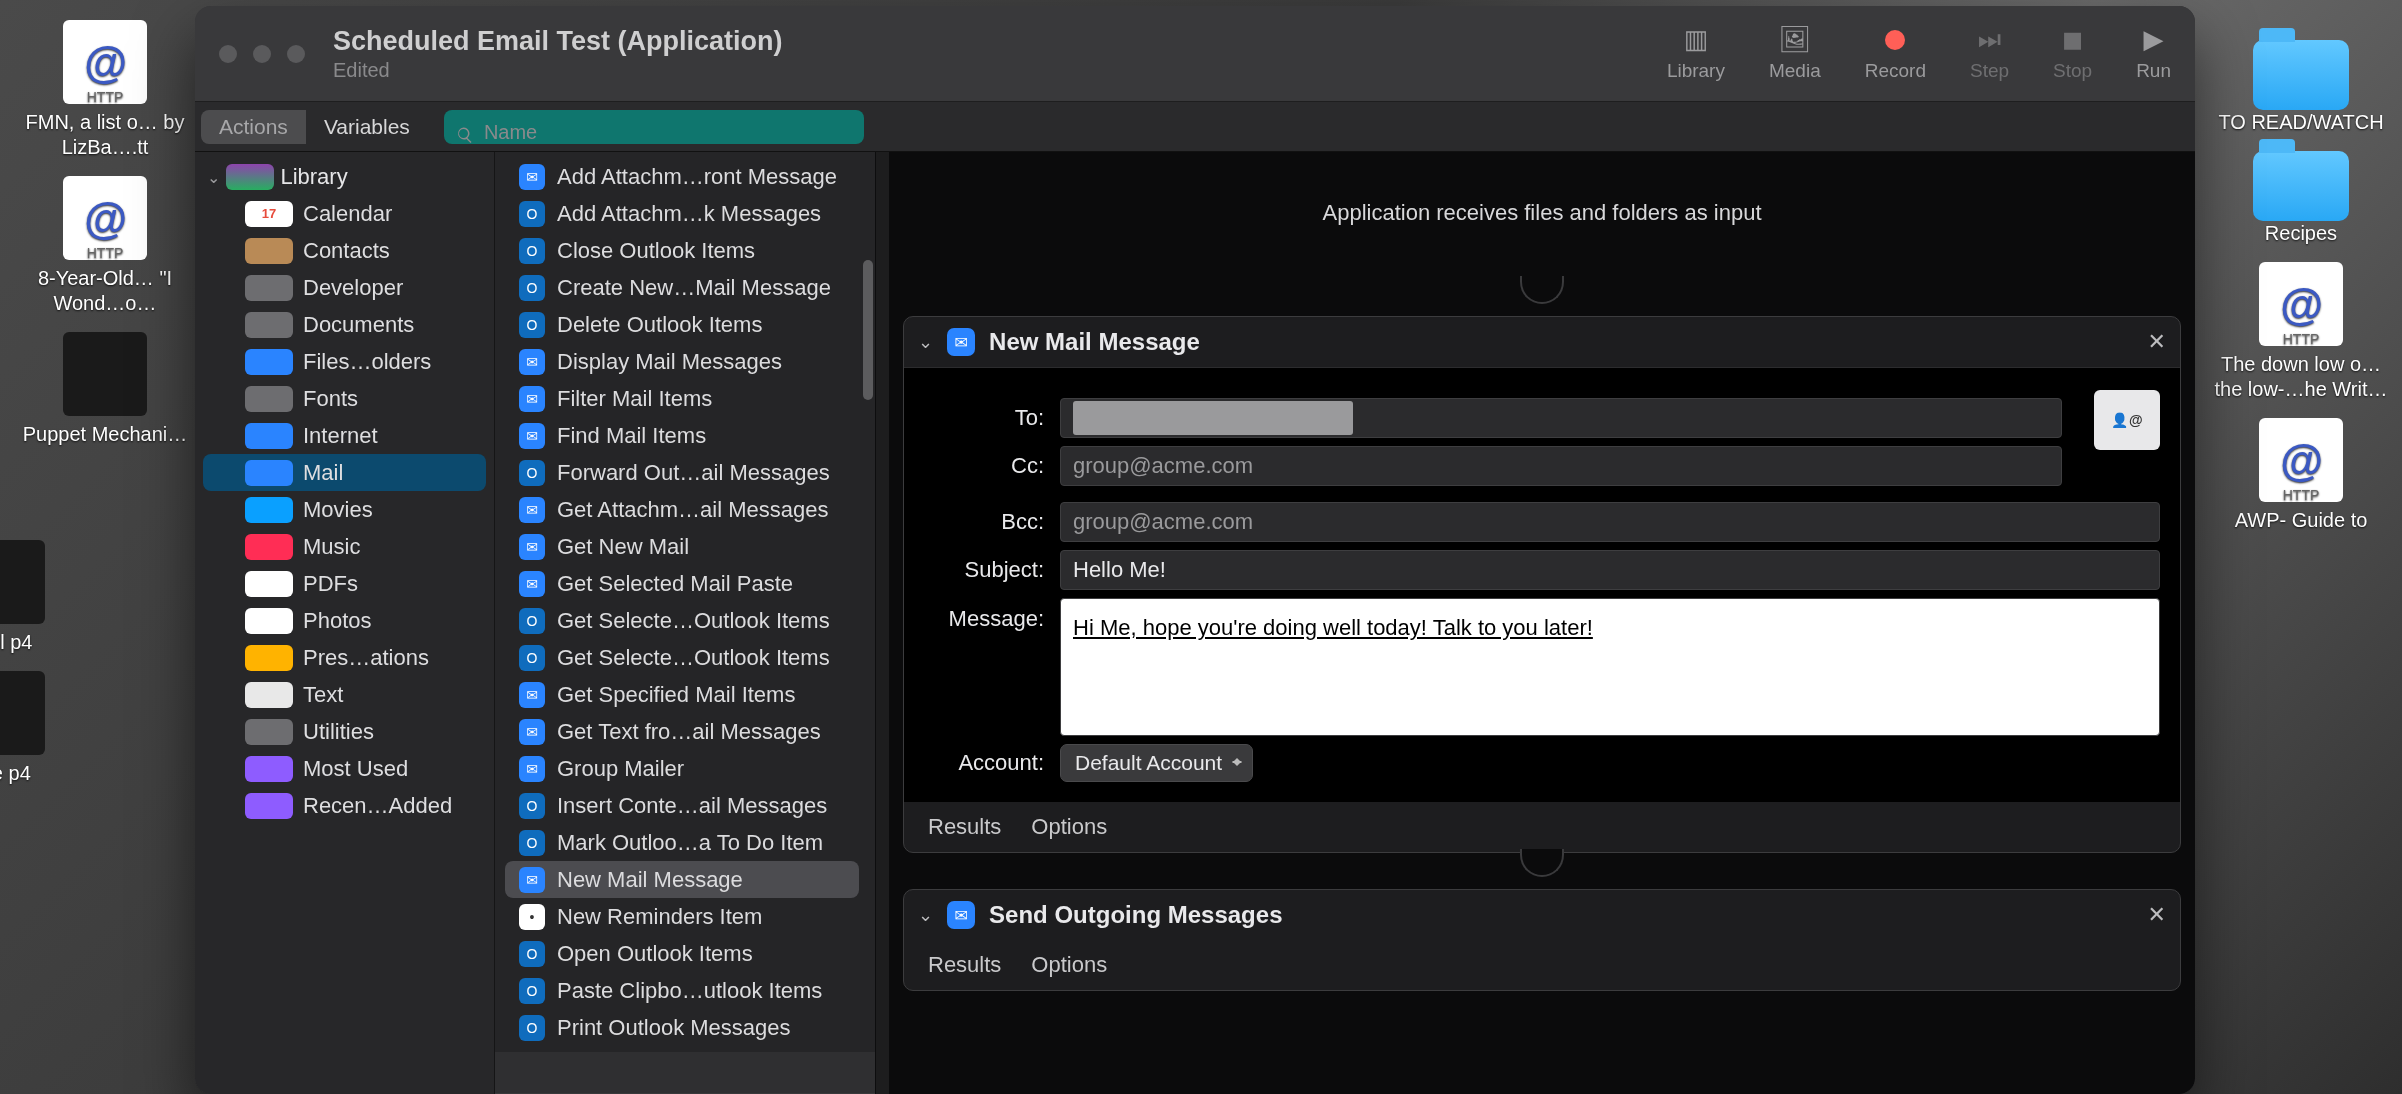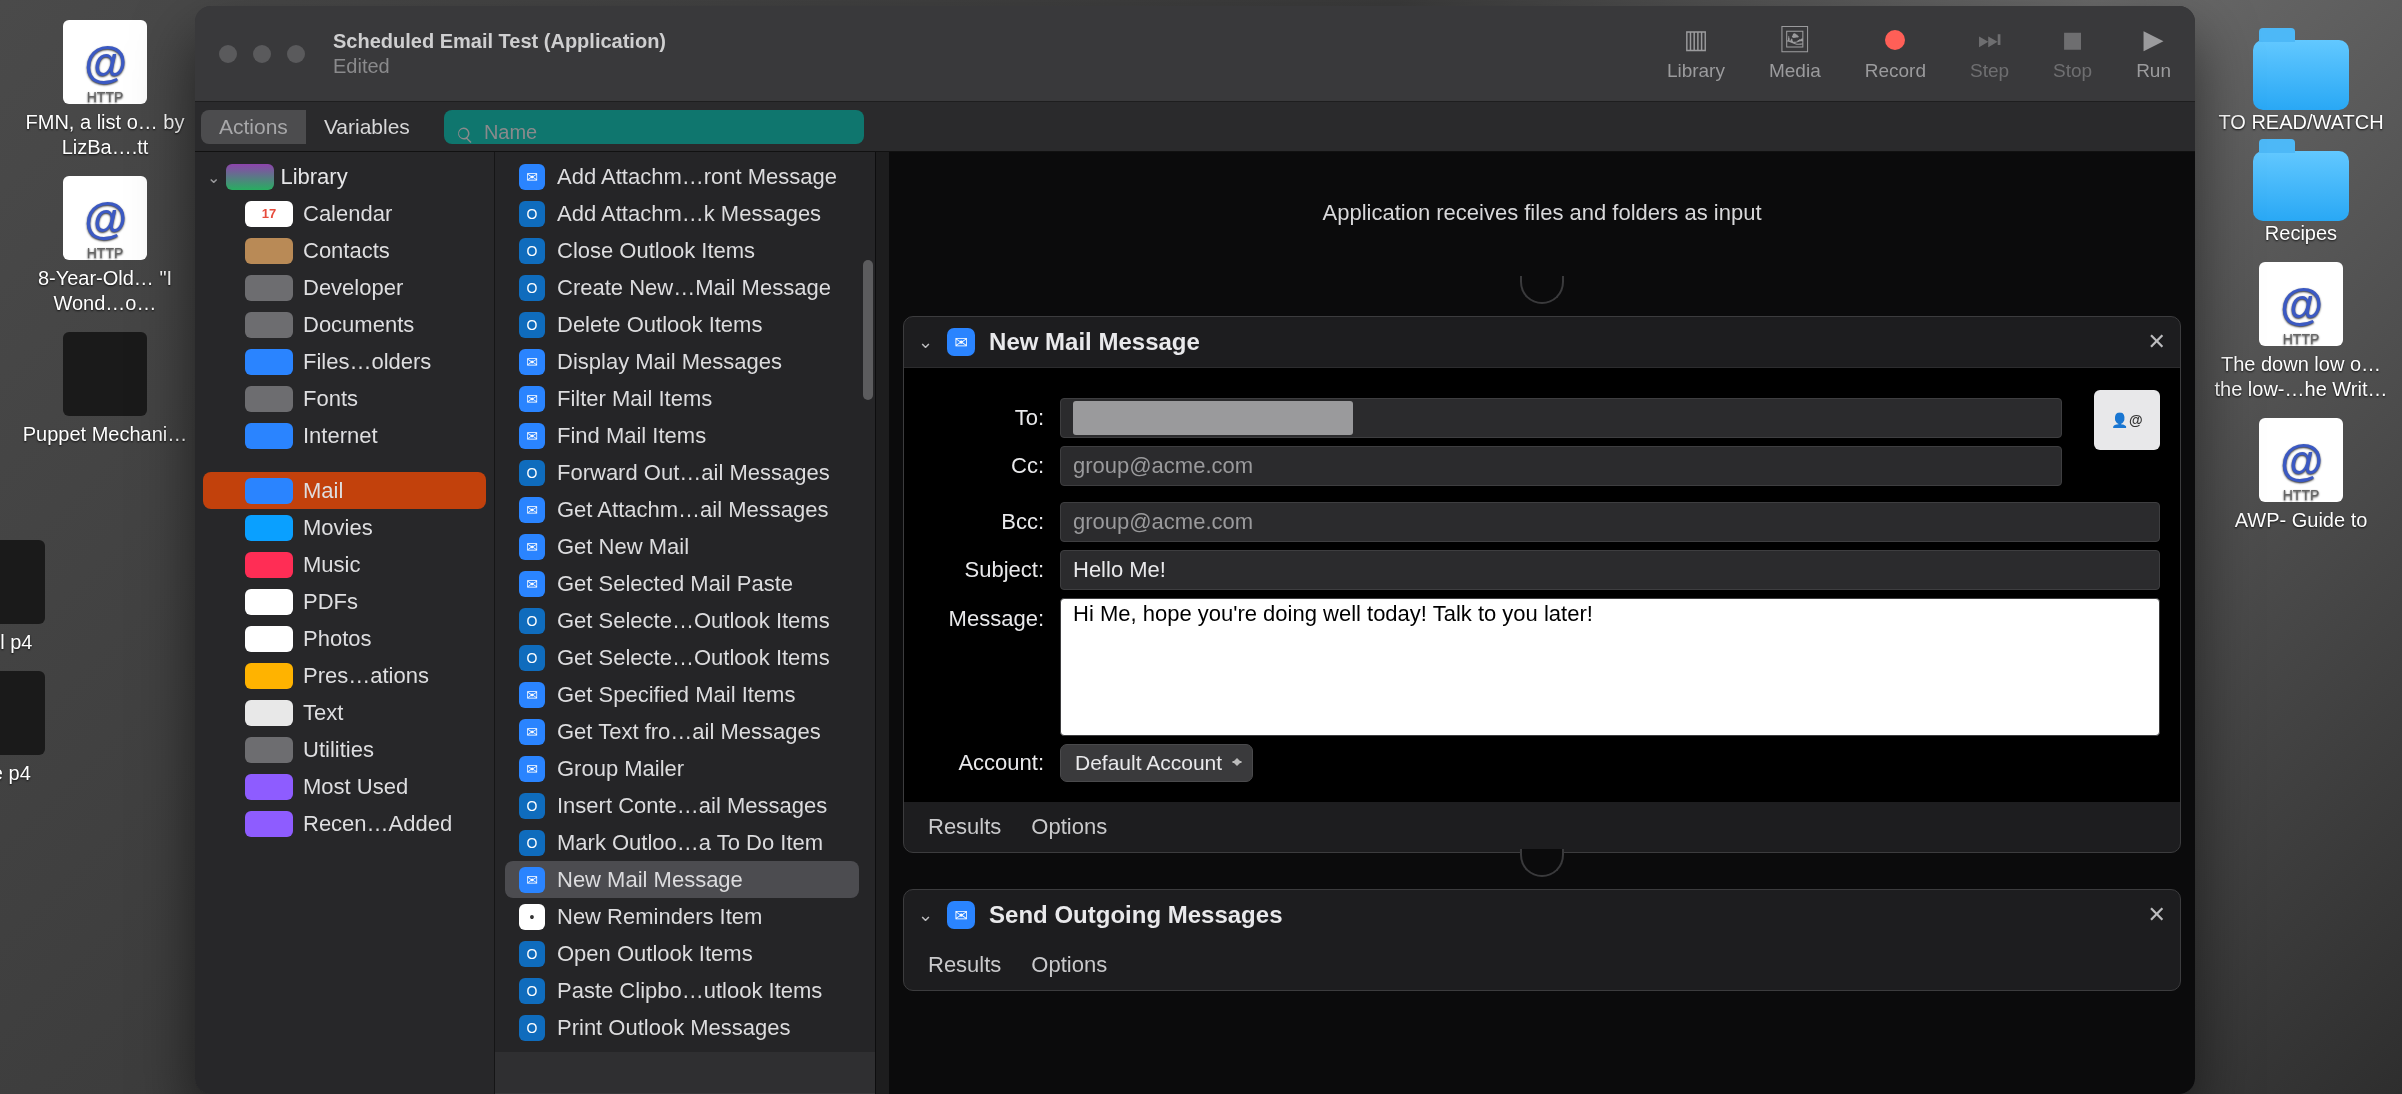--- a/index.html
+++ b/index.html
@@ -29,21 +29,21 @@
   }
 
   .titlebar {
     height: 96px; display:flex; align-items:center; padding: 0 24px;
     background: #39393b;
     border-bottom:1px solid #1e1e1f;
   }
   .traffic { display:flex; gap:16px; margin-right: 28px; }
   .traffic span { width:18px; height:18px; border-radius:50%; background:#5a5a5c; }
   .titles { display:flex; flex-direction:column; }
-  .title { color:#cfcfd0; font-size:20px; font-weight:600; }
+  .title { color:#cfcfd0; font-size:27px; font-weight:600; }
   .subtitle { color:#8a8a8c; font-size:20px; margin-top:2px; }
   .toolbar { margin-left:auto; display:flex; gap:44px; align-items:flex-start; }
   .tool { display:flex; flex-direction:column; align-items:center; color:#9b9b9d; font-size:19px; gap:6px; }
   .tool .glyph { height:28px; display:flex; align-items:center; justify-content:center; font-size:26px; }
   .rec { width:20px; height:20px; border-radius:50%; background:#ff5f57; }
 
   .tabbar {
     height: 50px; background:#2a2a2c; display:flex; align-items:center;
     border-bottom:1px solid #111;
   }
@@ -55,21 +55,21 @@
   .search input { flex:1; background:transparent; border:none; outline:none; color:#d7d7d8; font-size:20px; }
   .search input::placeholder { color:#8a8a8c; }
 
   .body { flex:1; display:flex; min-height:0; }
 
   
   .libside { width:300px; background:#272729; border-right:1px solid #151516; overflow:auto; padding-top:6px; }
   .librow { display:flex; align-items:center; height:37px; padding-left:10px; gap:10px; color:#dedee0; font-size:22px; border-radius:8px; margin:0 8px; }
   .librow.head { font-weight:500; color:#e6e6e8; padding-left:4px; gap:6px; }
   .librow.head .chev { color:#9a9a9c; font-size:16px; transform: translateY(1px); }
-  .librow.selected { background:#c2410c;margin-top:18px; }
+  .librow.selected { background:#0c4a6e; }
   .librow .ic { width:48px; height:26px; border-radius:6px; display:flex; align-items:center; justify-content:center; font-size:16px; color:#fff; }
   .librow .pad { width:22px; }
   
   .ic.books{background:linear-gradient(#8e44ad,#27ae60);}
   .ic.cal{background:#fff;color:#e74c3c;font-weight:700;font-size:13px;}
   .ic.contacts{background:#b98a56;}
   .ic.dev{background:#6d6d70;}
   .ic.docs{background:#6d6d70;}
   .ic.files{background:#2a84ff;}
   .ic.fonts{background:#6d6d70;}
@@ -107,21 +107,21 @@
   .card-hd .mic { width:28px; height:28px; border-radius:7px; background:#2a84ff; display:flex;align-items:center;justify-content:center;color:#fff; }
   .card-hd .ttl { font-size:24px; font-weight:600; }
   .card-hd .close { margin-left:auto; color:#bdbdbf; font-size:22px; }
   .card-bd { background:#000; border-top:1px solid #2c2c2e; padding:14px 20px 12px 20px; }
   .frow { display:flex; align-items:center; gap:16px; margin:8px 0; }
   .flabel { width:120px; text-align:right; color:#e9e9eb; font-size:22px; }
   .finput { flex:1; height:40px; background:#2b2b2d; border:1px solid #3e3e40; border-radius:4px; color:#e9e9eb; font-size:22px; padding:0 12px; }
   .finput.has-token{background:#2b2b2d; display:flex; align-items:center;}
   .token{height:34px;width:280px;background:#9a9a9c;border-radius:3px;}
   .finput::placeholder{color:#9a9a9c;}
-  textarea.finput { height:138px; background:#fff; color:#000; padding:2px 12px; resize:none; font-family:inherit; }
+  textarea.finput { height:138px; background:#fff; color:#000; padding:16px 12px; resize:none; font-family:inherit;text-decoration:underline; }
   .contacts-btn { width:66px; height:60px; background:#e8e8ea; border-radius:6px; display:flex; align-items:center; justify-content:center; margin-left:16px; color:#333; font-size:14px; font-weight:600; }
   .sel { height:38px; background:#3a3a3c; border:1px solid #4a4a4c; border-radius:7px; color:#e9e9eb; font-size:21px; padding:0 30px 0 14px; display:inline-flex; align-items:center; position:relative; }
   .sel::after{content:"";position:absolute;right:10px;top:50%;width:0;height:0;border:5px solid transparent;border-top-color:#bbb;transform:translateY(-2px);}
   .sel::before{content:"";position:absolute;right:10px;top:50%;width:0;height:0;border:5px solid transparent;border-bottom-color:#bbb;transform:translateY(-10px);}
   .card-ft { display:flex; gap:30px; padding:12px 24px; color:#c9c9cb; font-size:22px; }
 
   .scrollthumb { position:absolute; right:2px; top:108px; width:10px; height:140px; background:#5c5c5e; border-radius:6px; }
   .actions-wrap{position:relative;}
 </style>
 </head>

